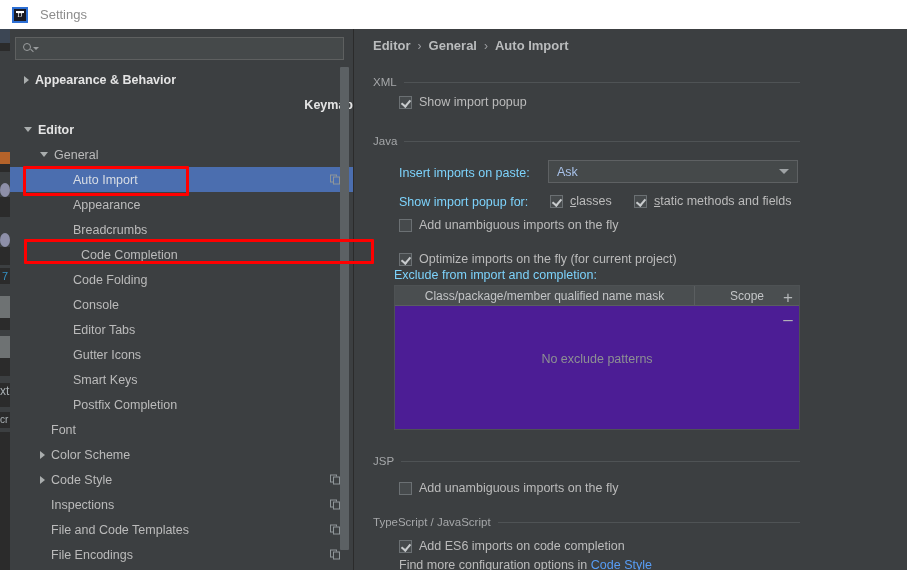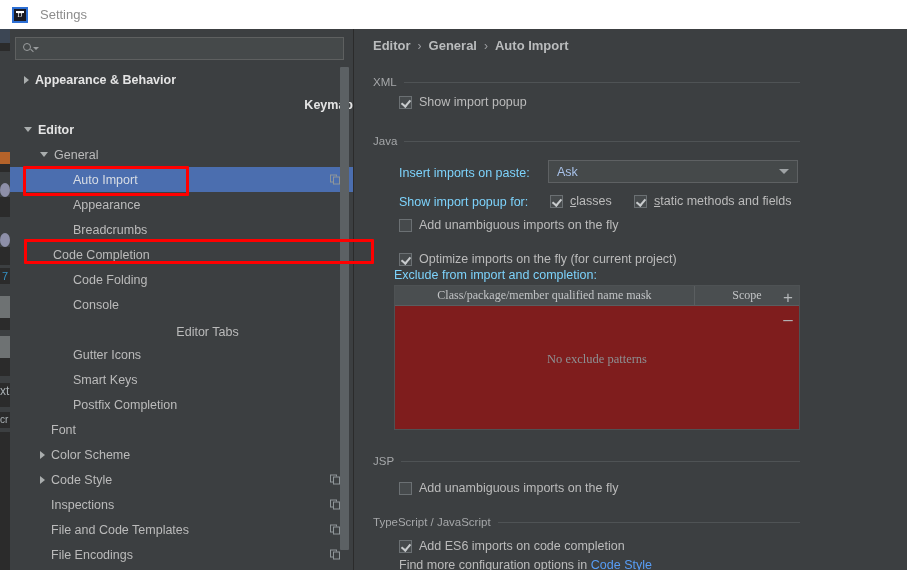--- a/index.html
+++ b/index.html
@@ -306,22 +306,21 @@
     border-left: 5px solid transparent;
     border-right: 5px solid transparent;
     border-top: 5px solid #9fa3a5;
   }
 
   
   .table-box {
     position: absolute;
     box-sizing: border-box;
     border: 1px solid #4e5254;
-    background: #7f1d1d;
-    font-family: Liberation Serif, serif;
+    background: #4c1d95;
   }
   .table-head {
     display: flex;
     height: 19px;
     background: #4a4e50;
     border-bottom: 1px solid #5a5e60;
   }
   .th {
     color: #c2c4c6;
     font-size: 12px;
@@ -437,33 +436,33 @@
             <span class="row-icon"><span class="copy-ico"></span></span>
           </div>
           <div class="tree-row" style="padding-left: 52px;">
             <span class="arrow none"></span>
             <span class="tree-label">Appearance</span>
           </div>
           <div class="tree-row" style="padding-left: 52px;">
             <span class="arrow none"></span>
             <span class="tree-label">Breadcrumbs</span>
           </div>
-          <div class="tree-row" style="padding-left: 32px;">
+          <div class="tree-row" style="padding-left: 52px; gap: 8px;">
             <span class="arrow none"></span>
             <span class="tree-label">Code Completion</span>
           </div>
           <div class="tree-row" style="padding-left: 52px;">
             <span class="arrow none"></span>
             <span class="tree-label">Code Folding</span>
           </div>
           <div class="tree-row" style="padding-left: 52px;">
             <span class="arrow none"></span>
             <span class="tree-label">Console</span>
           </div>
-          <div class="tree-row" style="padding-left: 52px; flex-direction: column;">
+          <div class="tree-row" style="padding-left: 52px;">
             <span class="arrow none"></span>
             <span class="tree-label">Editor Tabs</span>
           </div>
           <div class="tree-row" style="padding-left: 52px;">
             <span class="arrow none"></span>
             <span class="tree-label">Gutter Icons</span>
           </div>
           <div class="tree-row" style="padding-left: 52px;">
             <span class="arrow none"></span>
             <span class="tree-label">Smart Keys</span>

